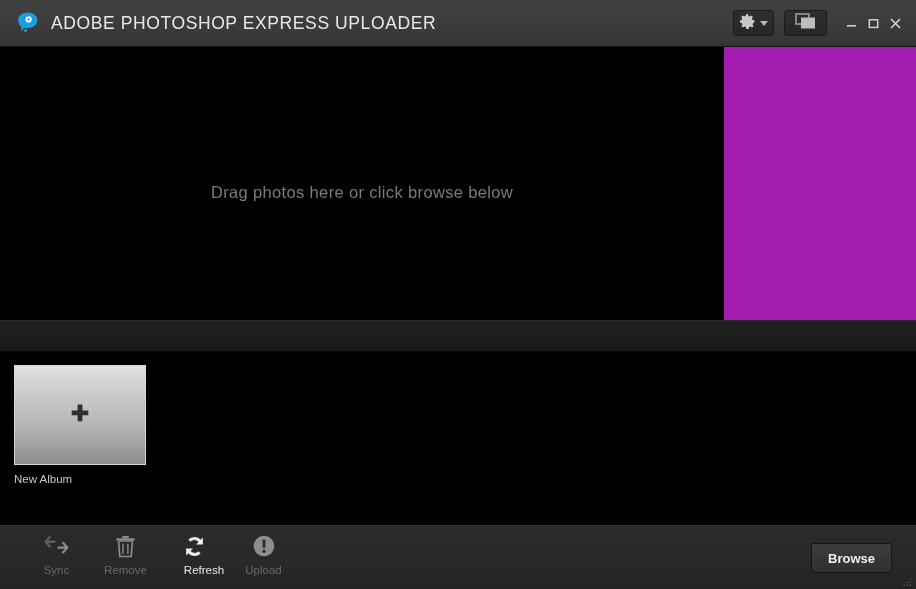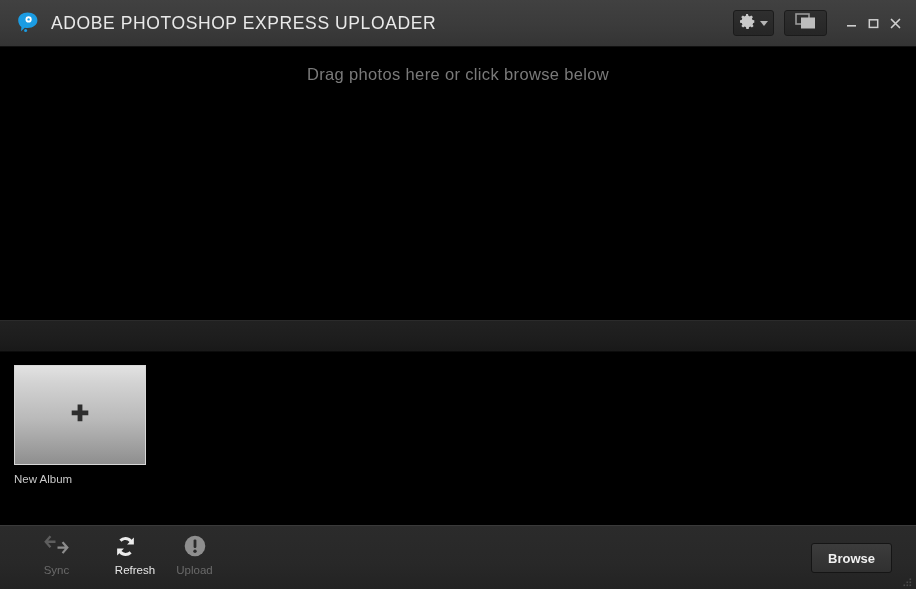--- a/index.html
+++ b/index.html
@@ -96,25 +96,25 @@
     align-items: center;
     justify-content: center;
     cursor: pointer;
     color: #cfcfcf;
   }
 
   
   #dropzone {
     position: absolute;
     left: 0; top: 47px;
-    width: 916px;
+    width: 724px;
     height: 273px;
     background: #000000;
     display: flex;
-    align-items: flex-start;
+    align-items: center;
     justify-content: center;
   }
   #dropzone-text {
     color: #7a7a7a;
     font-size: 16.5px;
     letter-spacing: 0.35px;
     user-select: none;
     margin-top: 18px;
   }
 
@@ -331,20 +331,31 @@
       <div class="tool-item disabled">
         <div class="tool-ico">
           <svg width="27" height="24" viewBox="0 0 27 24">
             <path fill="#5e5e5e" d="M12.5 4.2v2.4H5.2l3.1-3.6L6.6 1.6 1.2 7.8l5.4 6.2 1.7-1.4-3.1-3.6h7.3z"></path>
             <path fill="#8c8c8c" d="M14.5 10.0v2.4h7.3l-3.1-3.6 1.7-1.4 5.4 6.2-5.4 6.2-1.7-1.4 3.1-3.6h-7.3z"></path>
           </svg>
         </div>
         <div class="tool-label">Sync</div>
       </div>
 
+      <div class="tool-item disabled">
+        <div class="tool-ico">
+          <svg width="21" height="25" viewBox="0 0 21 25">
+            <rect x="1.2" y="4.3" width="18.6" height="2.1" fill="#8a8a8a"></rect>
+            <path d="M7.2 2.0h6.6v2.3H7.2z" fill="#8a8a8a"></path>
+            <path d="M3.6 7.0h13.8l-1.2 15.5H4.8z" fill="none" stroke="#8a8a8a" stroke-width="1.7"></path>
+            <path d="M8.0 9.8v10M12.9 9.8v10" stroke="#8a8a8a" stroke-width="1.4"></path>
+          </svg>
+        </div>
+        <div class="tool-label">Remove</div>
+      </div>
 
       <div class="tool-item enabled">
         <div class="tool-ico">
           <svg width="25" height="25" viewBox="0 0 26 26">
             <path fill="#ececec" d="M13 3.2c2.5 0 4.8 1.1 6.3 2.9l2.4-2.4v7.1h-7.1l2.6-2.6A5.9 5.9 0 0 0 13 6.3c-1.6 0-3.1.65-4.2 1.7l-2.2-2.2A9 9 0 0 1 13 3.2z"></path>
             <path fill="#ececec" d="M13 22.8c-2.5 0-4.8-1.1-6.3-2.9l-2.4 2.4v-7.1h7.1l-2.6 2.6A5.9 5.9 0 0 0 13 19.7c1.6 0 3.1-.65 4.2-1.7l2.2 2.2A9 9 0 0 1 13 22.8z"></path>
           </svg>
         </div>
         <div class="tool-label">Refresh</div>
       </div>

